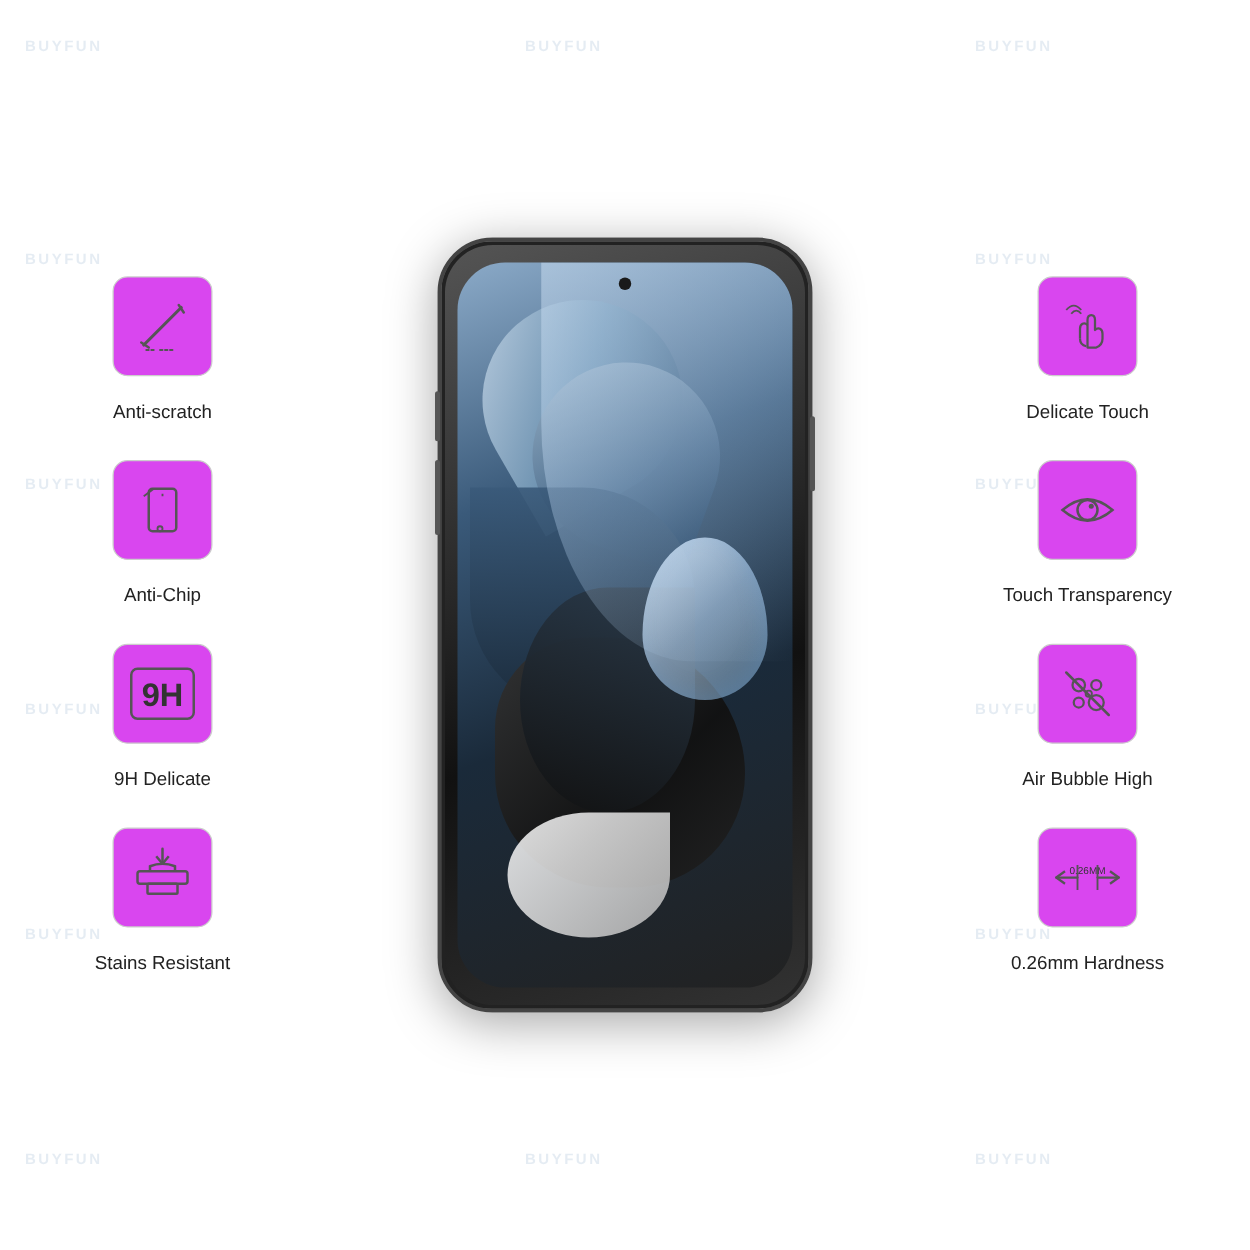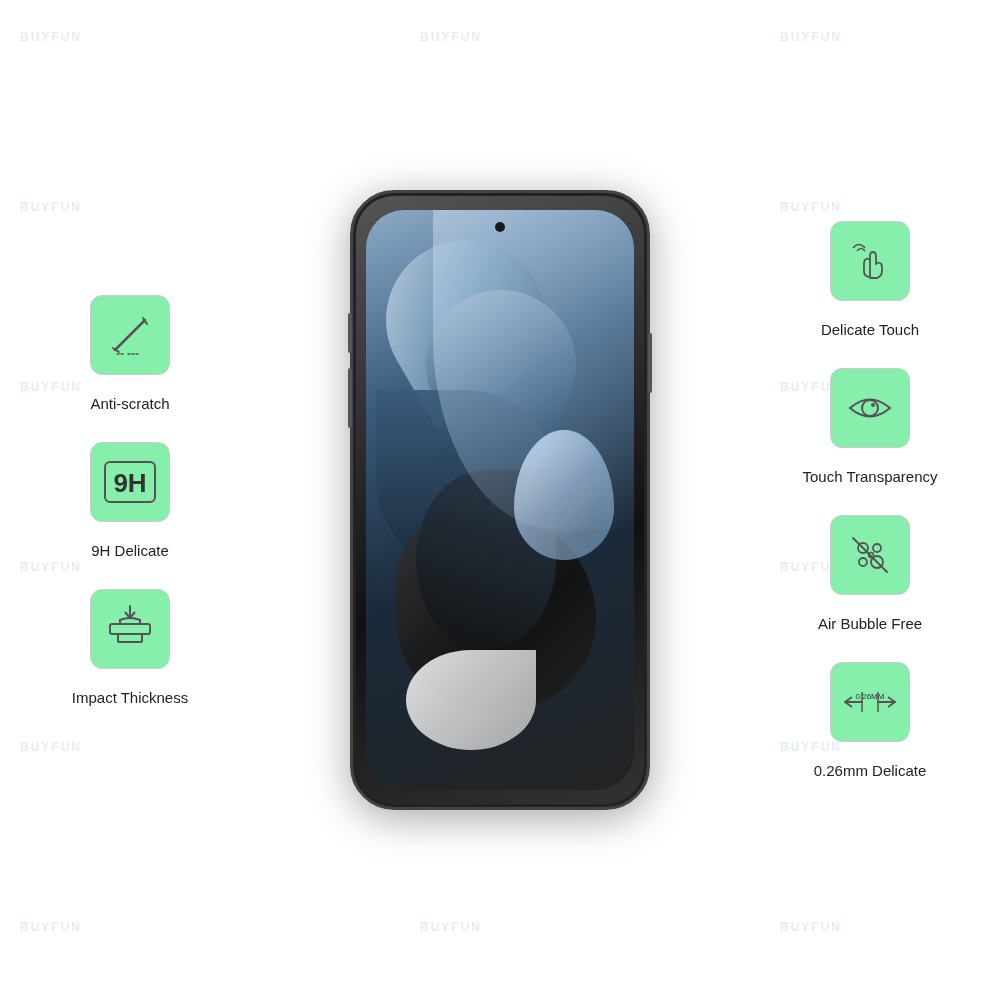--- a/index.html
+++ b/index.html
@@ -60,21 +60,21 @@
     }
 
     .feature-icon-box {
       width: 80px;
       height: 80px;
       border: 1.5px solid #ccc;
       border-radius: 12px;
       display: flex;
       align-items: center;
       justify-content: center;
-      background: #86efac;
+      background: #d946ef;
     }
 
     .feature-label {
       font-size: 15px;
       color: #222;
       text-align: center;
       font-weight: 400;
     }
 
     
@@ -291,20 +291,31 @@
           <line x1="8" y1="38" x2="14" y2="42" stroke="#555" stroke-width="2" stroke-linecap="round"></line>
           <line x1="38" y1="8" x2="42" y2="14" stroke="#555" stroke-width="2" stroke-linecap="round"></line>
           <line x1="12" y1="44" x2="20" y2="44" stroke="#555" stroke-width="1.5" stroke-linecap="round" stroke-dasharray="2,2"></line>
           <line x1="23" y1="44" x2="35" y2="44" stroke="#555" stroke-width="1.5" stroke-linecap="round" stroke-dasharray="2,2"></line>
         </svg>
       </div>
       <span class="feature-label">Anti-scratch</span>
     </div>
 
 
+    <div class="feature-item">
+      <div class="feature-icon-box">
+        <svg width="50" height="50" viewBox="0 0 50 50">
+          <rect x="14" y="8" width="22" height="34" rx="3" ry="3" fill="none" stroke="#555" stroke-width="2"></rect>
+          <circle cx="23" cy="40" r="2" fill="none" stroke="#555" stroke-width="1.5"></circle>
+          <line x1="25" y1="12" x2="25" y2="14" stroke="#555" stroke-width="1.5"></line>
+          <line x1="18" y1="8" x2="10" y2="14" stroke="#555" stroke-width="1.5"></line>
+        </svg>
+      </div>
+      <span class="feature-label">Anti-Chip</span>
+    </div>
 
     <div class="feature-item">
       <div class="feature-icon-box">
         <svg width="60" height="50" viewBox="0 0 60 50">
           <rect x="5" y="5" width="50" height="40" rx="5" ry="5" fill="none" stroke="#555" stroke-width="2"></rect>
           <text x="30" y="35" text-anchor="middle" font-size="26" font-weight="bold" font-family="Arial" fill="#333">9H</text>
         </svg>
       </div>
       <span class="feature-label">9H Delicate</span>
     </div>
@@ -314,21 +325,21 @@
         <svg width="60" height="50" viewBox="0 0 60 50">
 
           <rect x="10" y="20" width="40" height="10" rx="2" fill="none" stroke="#555" stroke-width="2"></rect>
           <rect x="18" y="30" width="24" height="8" rx="1" fill="none" stroke="#555" stroke-width="2"></rect>
           <path d="M20 20 L20 16 Q30 12 40 16 L40 20" fill="none" stroke="#555" stroke-width="2"></path>
 
           <line x1="30" y1="2" x2="30" y2="12" stroke="#555" stroke-width="2" stroke-linecap="round"></line>
           <polyline points="25,8 30,14 35,8" fill="none" stroke="#555" stroke-width="2" stroke-linejoin="round"></polyline>
         </svg>
       </div>
-      <span class="feature-label">Impact Thickness</span>
+      <span class="feature-label">Stains Resistant</span>
     </div>
 
   </div>
 
   <div class="phone-center">
     <div class="phone-wrap">
       <div class="phone-shell">
         <div class="phone-screen">
           <div class="screen-content">
             <div class="petal1"></div>
@@ -384,34 +395,34 @@
         <svg width="50" height="50" viewBox="0 0 50 50">
 
           <circle cx="18" cy="18" r="5" fill="none" stroke="#555" stroke-width="1.8"></circle>
           <circle cx="32" cy="18" r="4" fill="none" stroke="#555" stroke-width="1.8"></circle>
           <circle cx="18" cy="32" r="4" fill="none" stroke="#555" stroke-width="1.8"></circle>
           <circle cx="32" cy="32" r="6" fill="none" stroke="#555" stroke-width="1.8"></circle>
           <circle cx="26" cy="25" r="2.5" fill="none" stroke="#555" stroke-width="1.5"></circle>
           <line x1="8" y1="8" x2="42" y2="42" stroke="#555" stroke-width="2" stroke-linecap="round"></line>
         </svg>
       </div>
-      <span class="feature-label">Air Bubble Free</span>
+      <span class="feature-label">Air Bubble High</span>
     </div>
 
     <div class="feature-item">
       <div class="feature-icon-box">
         <svg width="60" height="50" viewBox="0 0 60 50">
 
           <line x1="5" y1="25" x2="22" y2="25" stroke="#555" stroke-width="1.8" stroke-linecap="round"></line>
           <polyline points="12,20 5,25 12,30" fill="none" stroke="#555" stroke-width="1.8" stroke-linejoin="round"></polyline>
           <line x1="55" y1="25" x2="38" y2="25" stroke="#555" stroke-width="1.8" stroke-linecap="round"></line>
           <polyline points="48,20 55,25 48,30" fill="none" stroke="#555" stroke-width="1.8" stroke-linejoin="round"></polyline>
           <text x="30" y="22" text-anchor="middle" font-size="8" font-family="Arial" fill="#333">0.26MM</text>
           <line x1="22" y1="15" x2="22" y2="35" stroke="#555" stroke-width="1.5"></line>
           <line x1="38" y1="15" x2="38" y2="35" stroke="#555" stroke-width="1.5"></line>
         </svg>
       </div>
-      <span class="feature-label">0.26mm Delicate</span>
+      <span class="feature-label">0.26mm Hardness</span>
     </div>
 
   </div>
 
 </div>
 
 </body></html>

